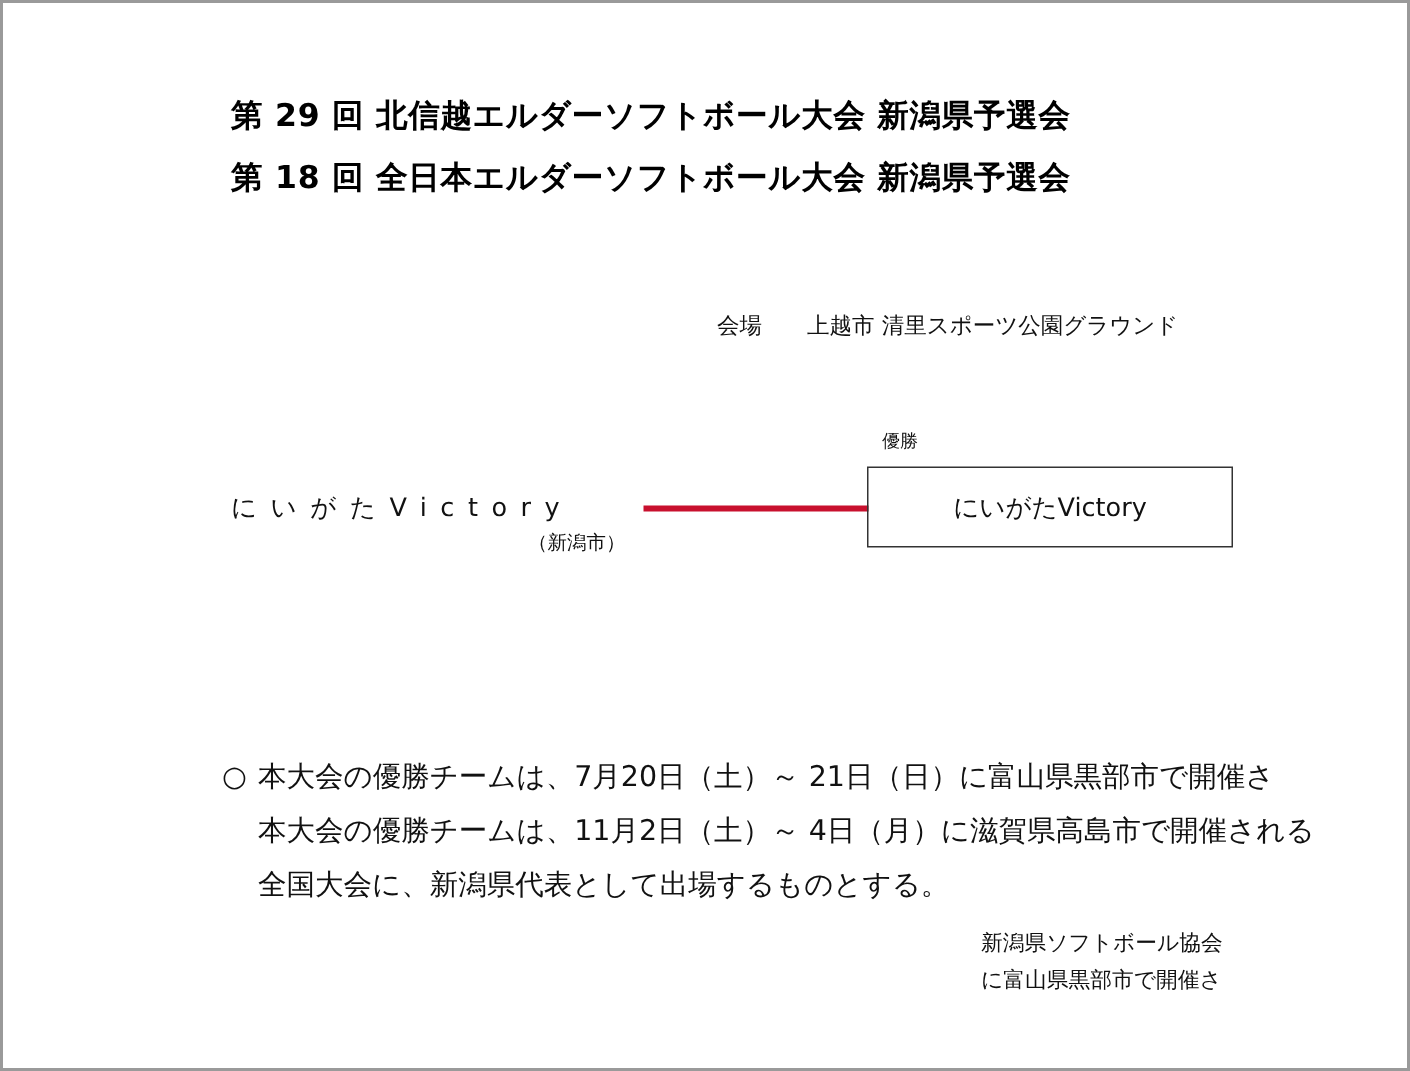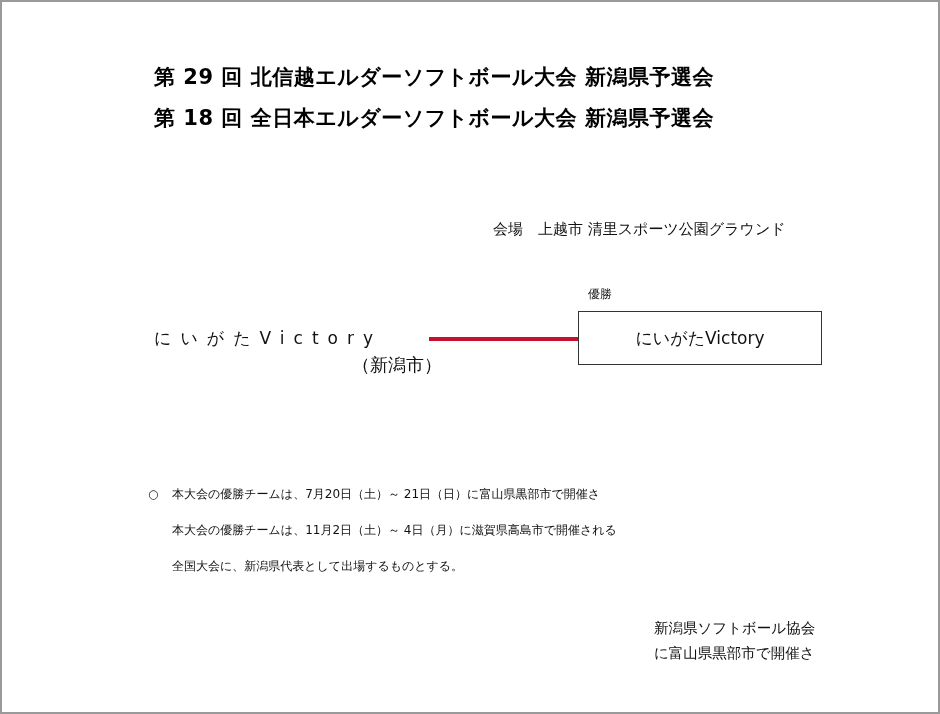--- a/index.html
+++ b/index.html
@@ -5,30 +5,30 @@
   html, body { margin: 0; padding: 0; background: #ffffff; }
   body { width: 940px; height: 714px; position: relative; overflow: hidden;
          font-family: "DejaVu Sans", "Liberation Sans", sans-serif; color: #111; }
   .page { position: absolute; left: 0; top: 0; width: 936px; height: 710px;
           border: 2px solid #9a9a9a; background: #fff; }
   .title { position: absolute; left: 152px; font-size: 21px; font-weight: bold; letter-spacing: 0.5px; white-space: nowrap; color: #000; }
   .title.t1 { top: 61px; text-align: right; }
   .title.t2 { top: 102px; }
   .info { position: absolute; left: 476px; font-size: 15px; white-space: nowrap; }
   .info.i1 { top: 183px; }
-  .info.i2 { top: 218px; text-align: center; }
+  .info.i2 { top: 206px; }
   .info .lbl { display: inline-block; width: 60px; }
   .team-left { position: absolute; left: 152px; top: 325px; font-size: 17px; letter-spacing: 9px; white-space: nowrap; }
-  .team-left-city { position: absolute; left: 350px; top: 351px; font-size: 18px; white-space: nowrap; }
+  .team-left-city { position: absolute; left: 350px; top: 351px; font-size: 13px; white-space: nowrap; }
   .bracket-line { position: absolute; left: 427px; top: 335px; width: 150px; height: 4px; background: #c8102e; }
   .winner-label { position: absolute; left: 586px; top: 284px; font-size: 12px; white-space: nowrap; }
   .winner-box { position: absolute; left: 576px; top: 309px; width: 244px; height: 54px;
                 border: 1.5px solid #333; box-sizing: border-box; display: flex; align-items: center; justify-content: center;
                 font-size: 17px; white-space: nowrap; }
-  .note { position: absolute; left: 146px; top: 474px; font-size: 12px; line-height: 36px; white-space: nowrap; }
+  .note { position: absolute; left: 146px; top: 498px; font-size: 19px; line-height: 36px; white-space: nowrap; }
   .note .line { display: block; }
   .note .indent { padding-left: 24px; }
   .note .bullet { display: inline-block; width: 24px; }
   .org { position: absolute; left: 652px; font-size: 14.5px; white-space: nowrap; }
   .org.o1 { top: 596px; margin-top: 21px; }
   .org.o2 { top: 642px; }
 </style>
 </head>
 <body>
 

